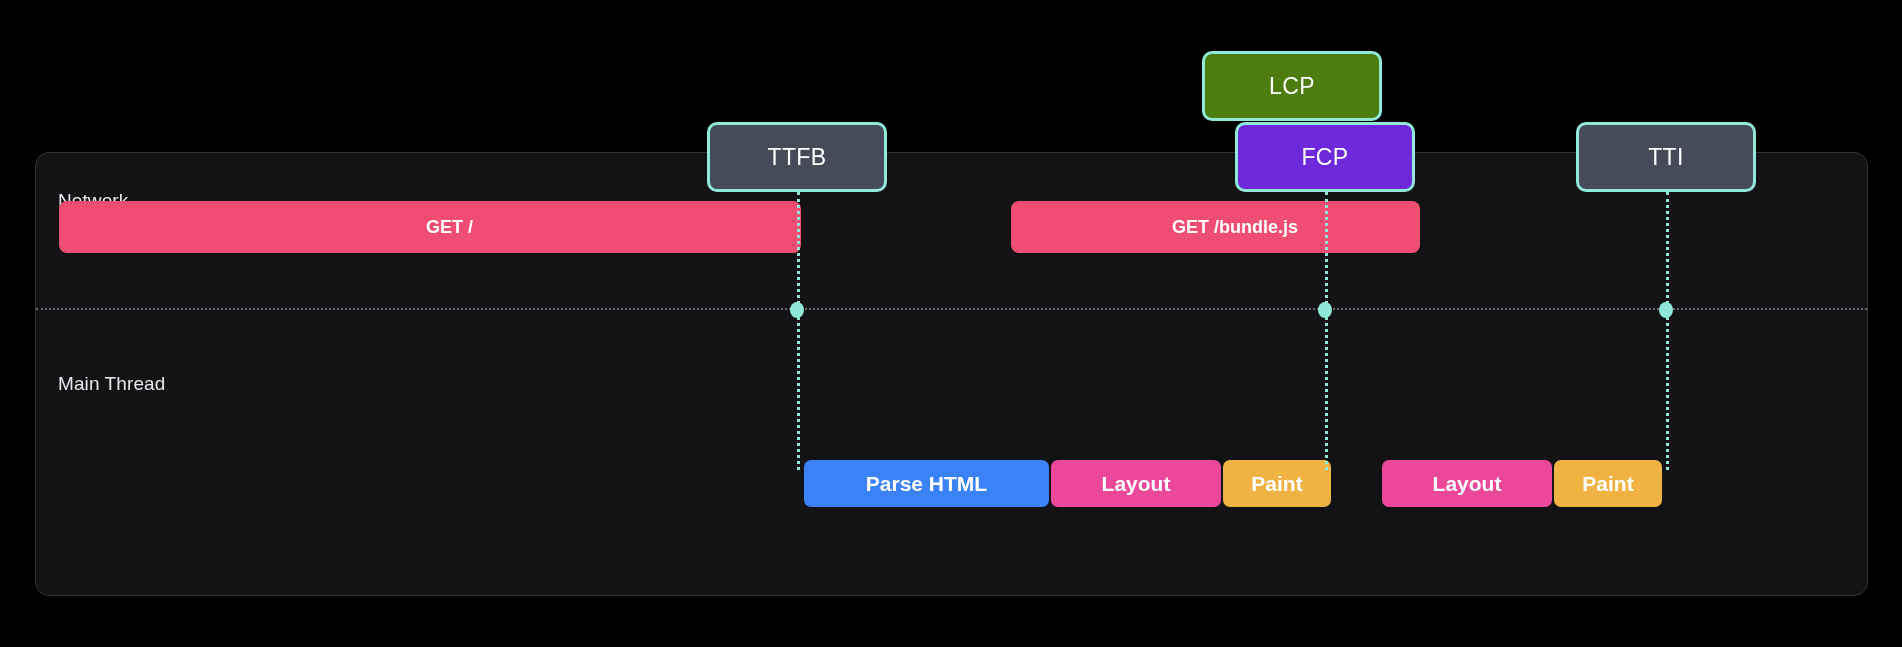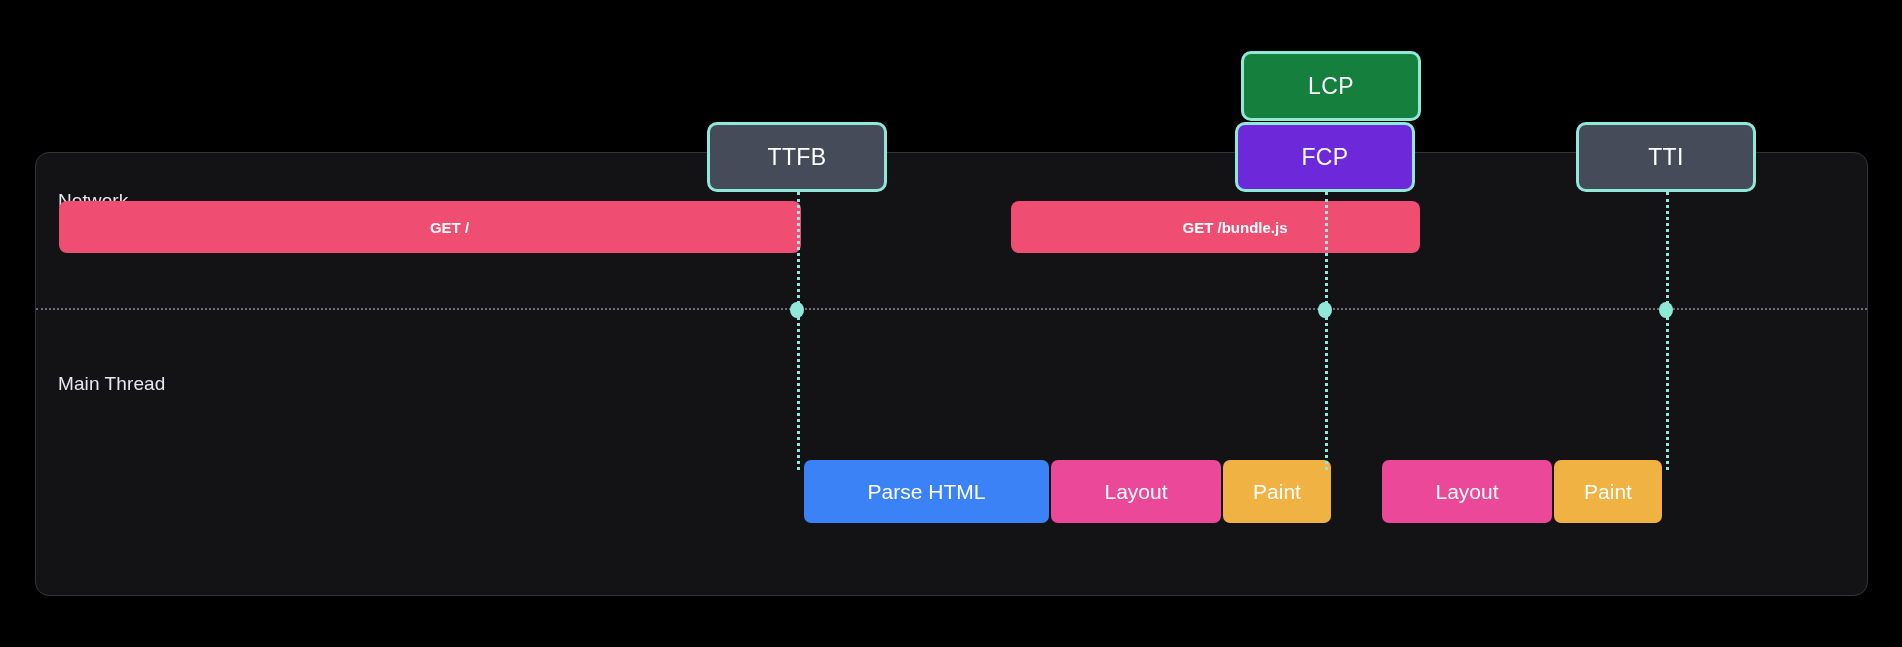--- a/index.html
+++ b/index.html
@@ -55,36 +55,36 @@
   
   .net-bar {
     position: absolute;
     height: 52px;
     background: #ef4e72;
     border-radius: 8px;
     display: flex;
     align-items: center;
     justify-content: center;
     color: #ffffff;
-    font-size: 15px;
+    font-size: 18px;
     font-weight: bold;
     white-space: nowrap;
     padding-left: 39px;
   }
 
   
   .task-block {
     position: absolute;
-    height: 63px;
+    height: 47px;
     display: flex;
     align-items: center;
     justify-content: center;
     color: #ffffff;
     font-size: 21px;
-    font-weight: normal;
+    font-weight: bold;
     border-radius: 7px;
     white-space: nowrap;
   }
 
   
   .marker-line {
     position: absolute;
     width: 0px;
     border-left: 3px dotted #8fe8d8;
   }
@@ -140,21 +140,21 @@
         <div class="task-block" style="left: 1346px; top: 307px; width: 170px; background: rgb(236, 72, 153);">Layout</div>
         <div class="task-block" style="left: 1518px; top: 307px; width: 108px; background: rgb(240, 179, 67);">Paint</div>
       </div>
   </div>
 
   <div id="markers-layer">
       <div class="marker-line" style="left: 797px; top: 192px; height: 118px; border-left-color: rgb(143, 232, 216);"></div>
       <div class="marker-line" style="left: 797px; top: 310px; height: 160px; border-left-color: rgb(143, 232, 216);"></div>
       <div class="marker-dot" style="left: 797px; top: 310px; background: rgb(143, 232, 216);"></div>
       <div class="marker-chip" style="left: 707px; top: 122px; width: 180px; height: 70px; border-color: rgb(143, 232, 216); background: rgb(69, 75, 88);">TTFB</div>
-      <div class="marker-chip" style="left: 1241px; top: 51px; width: 180px; height: 70px; border-color: rgb(143, 232, 216); background: #15803d;">LCP</div>
+      <div class="marker-chip" style="left: 1202px; top: 51px; width: 180px; height: 70px; border-color: rgb(143, 232, 216); background: #4d7c0f;">LCP</div>
       <div class="marker-line" style="left: 1325px; top: 192px; height: 118px; border-left-color: rgb(143, 232, 216);"></div>
       <div class="marker-line" style="left: 1325px; top: 310px; height: 160px; border-left-color: rgb(143, 232, 216);"></div>
       <div class="marker-dot" style="left: 1325px; top: 310px; background: rgb(143, 232, 216);"></div>
       <div class="marker-chip" style="left: 1235px; top: 122px; width: 180px; height: 70px; border-color: rgb(143, 232, 216); background: #6d28d9;">FCP</div>
       <div class="marker-line" style="left: 1666px; top: 192px; height: 118px; border-left-color: rgb(143, 232, 216);"></div>
       <div class="marker-line" style="left: 1666px; top: 310px; height: 160px; border-left-color: rgb(143, 232, 216);"></div>
       <div class="marker-dot" style="left: 1666px; top: 310px; background: rgb(143, 232, 216);"></div>
       <div class="marker-chip" style="left: 1576px; top: 122px; width: 180px; height: 70px; border-color: rgb(143, 232, 216); background: rgb(69, 75, 88);">TTI</div>
     </div>
 

